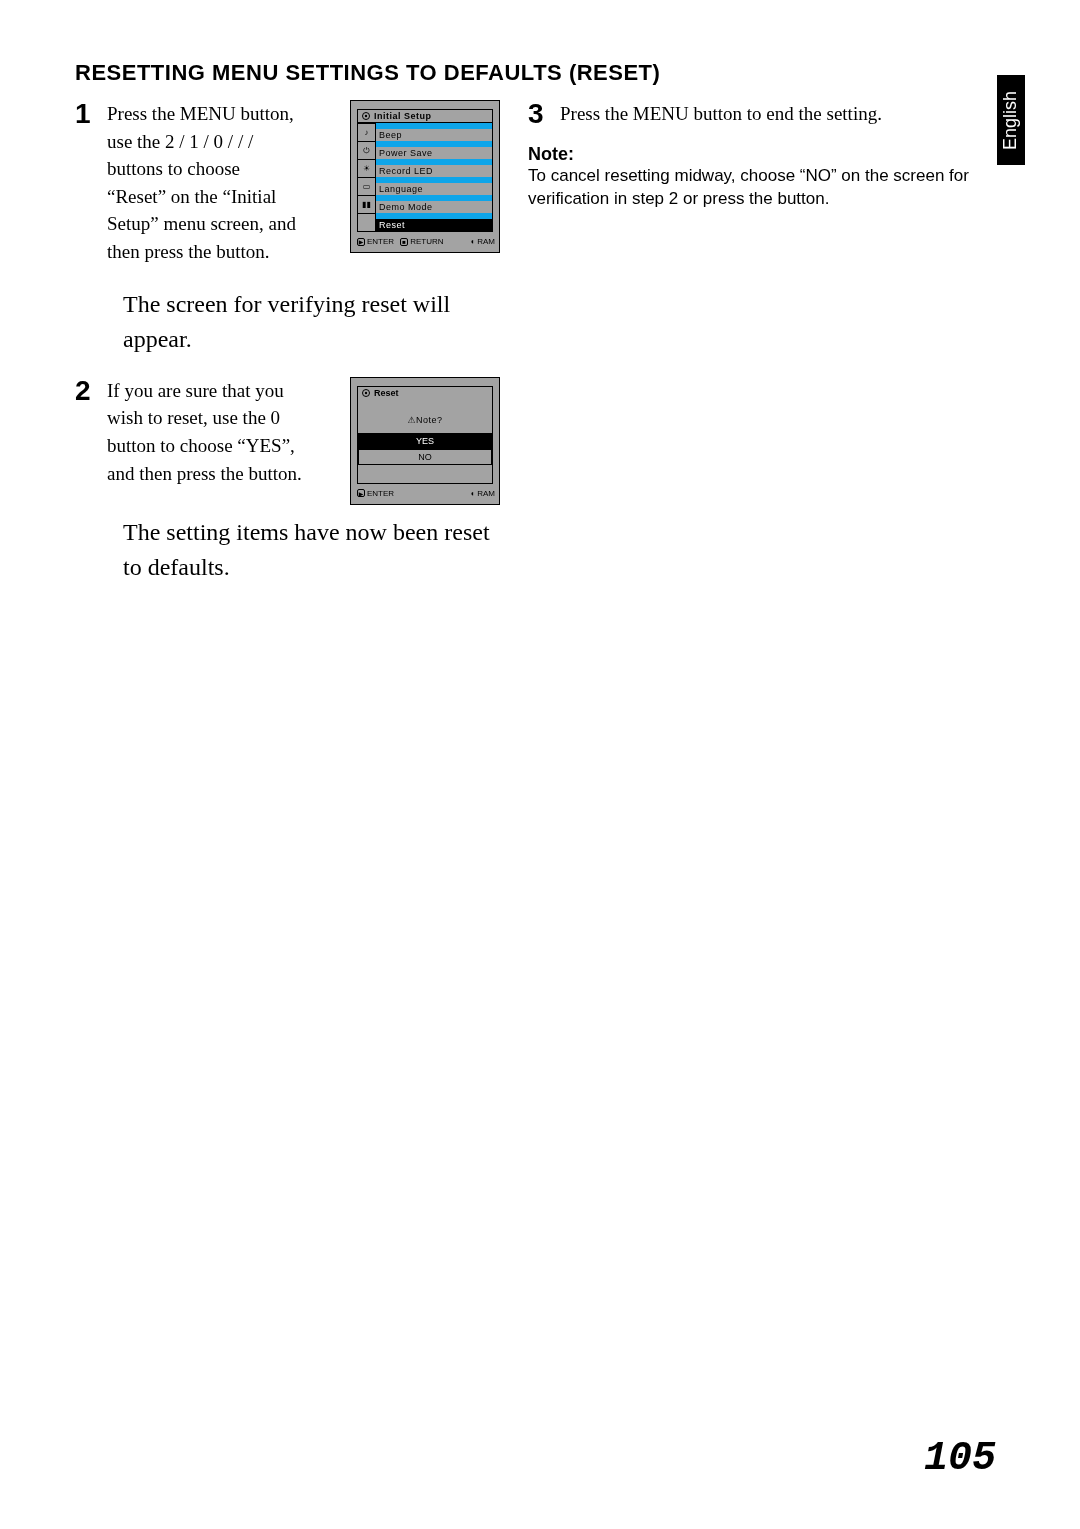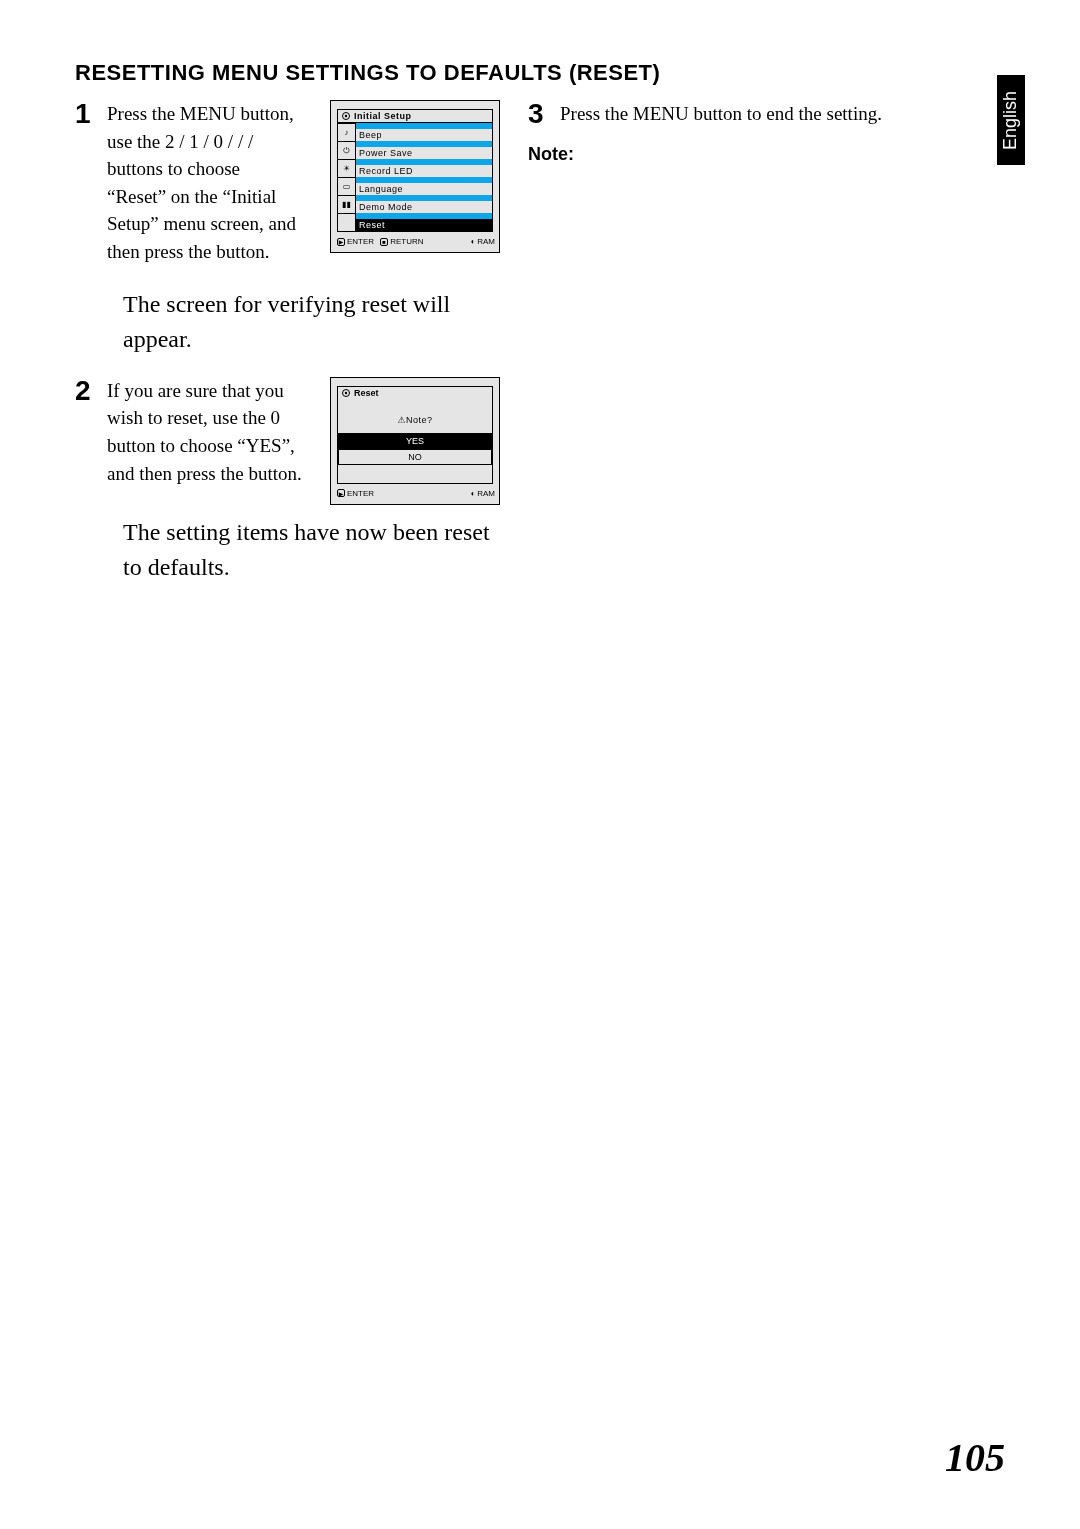--- a/index.html
+++ b/index.html
@@ -11,42 +11,42 @@
   .intro { font-size: 19px; line-height: 1.45; margin-bottom: 18px; font-family: 'Book Antiqua', Palatino, Georgia, serif; }
   .cols { display: flex; gap: 28px; }
   .col-left { width: 425px; }
   .col-right { flex: 1; }
   .step { display: flex; align-items: flex-start; gap: 10px; margin-bottom: 12px; }
   .stepnum { font-family: Arial, Helvetica, sans-serif; font-weight: bold; font-size: 28px; line-height: 1; width: 22px; }
   .steptext { font-size: 19px; line-height: 1.45; font-family: 'Book Antiqua', Palatino, Georgia, serif; flex: 1; }
   .steptext .narrow { max-width: 195px; }
   .followup { font-size: 24px; line-height: 1.45; margin: 10px 0 20px 48px; font-family: 'Book Antiqua', Palatino, Georgia, serif; }
   .step-row { display: flex; align-items: flex-start; gap: 15px; }
-  .screen-box { border: 1px solid #000; width: 170px; font-family: Arial, sans-serif; font-size: 9px; background: #e5e5e5; flex-shrink: 0; }
+  .screen-box { border: 1px solid #000; width: 150px; font-family: Arial, sans-serif; font-size: 9px; background: #a3a3a3; flex-shrink: 0; }
   .screen-inner { border: 1px solid #000; margin: 8px 6px 3px 6px; }
   .screen-title { padding: 1px 3px; font-weight: bold; letter-spacing: 0.5px; border-bottom: 1px solid #000; display:flex; align-items:center; gap:3px;}
   .gearicon { width:10px; height:10px; display:inline-block; }
   .menu-row { display: grid; grid-template-columns: 18px 1fr; }
   .menu-icon { border-right: 1px solid #000; border-top: 1px solid #000; display:flex; align-items:center; justify-content:center; font-size:8px; }
   .menu-label { border-top: 6px solid #0ea5e9; padding: 1px 3px; letter-spacing: 0.5px; }
   .menu-label.sel { background: #000; color: #fff; }
   .screen-footer { display:flex; justify-content:space-between; padding: 2px 4px 6px 6px; font-size:8px; }
   .ft-left { display:flex; gap:6px; }
   .ft-item { display:flex; align-items:center; gap:2px; }
   .sq { width:8px; height:8px; border:1px solid #000; border-radius:2px; display:inline-flex; align-items:center; justify-content:center; font-size:6px;}
   .reset-inner { border:1px solid #000; margin: 8px 6px 3px 6px; padding-bottom:8px; }
   .reset-title { padding:1px 3px; font-weight:bold; display:flex; align-items:center; gap:3px;}
   .reset-body { text-align:center; padding: 16px 0 10px 0; }
   .warn { font-size:9px; letter-spacing:0.5px; }
   .yn { display:flex; justify-content:center; gap:0; margin-top:8px;flex-direction:column; }
   .yn span { border:1px solid #000; padding:2px 10px; font-size:9px; }
   .yn span.sel { background:#000; color:#fff; }
   .note-label { font-family: Arial, Helvetica, sans-serif; font-weight: bold; font-size: 18px; margin-top: 16px; }
   .note-text { font-family: Arial, Helvetica, sans-serif; font-size: 17px; line-height: 1.35; }
-  .pagenum { position: absolute; bottom: 48px; right: 75px; font-family: Liberation Serif, serif; font-weight: 900; font-size: 40px; font-style: italic; }
+  .pagenum { position: absolute; bottom: 48px; right: 84px; font-family: Liberation Mono, monospace; font-weight: 900; font-size: 40px; font-style: italic; }
 </style>
 </head>
 <body>
 
 <div class="page">
 
   <div class="lang-tab">
     <span>English</span>
   </div>
 
@@ -170,17 +170,18 @@
 
     </div>
 
     <div class="col-right">
       <div class="step">
         <div class="stepnum">3</div>
         <div class="steptext">Press the MENU button to end the setting.</div>
       </div>
 
       <div class="note-label">Note:</div>
+      <div class="note-text">To cancel resetting midway, choose “NO” on the screen for verification in step 2 or press the       button.</div>
     </div>
   </div>
 
   <div class="pagenum">105</div>
 </div>
 
 </body></html>

